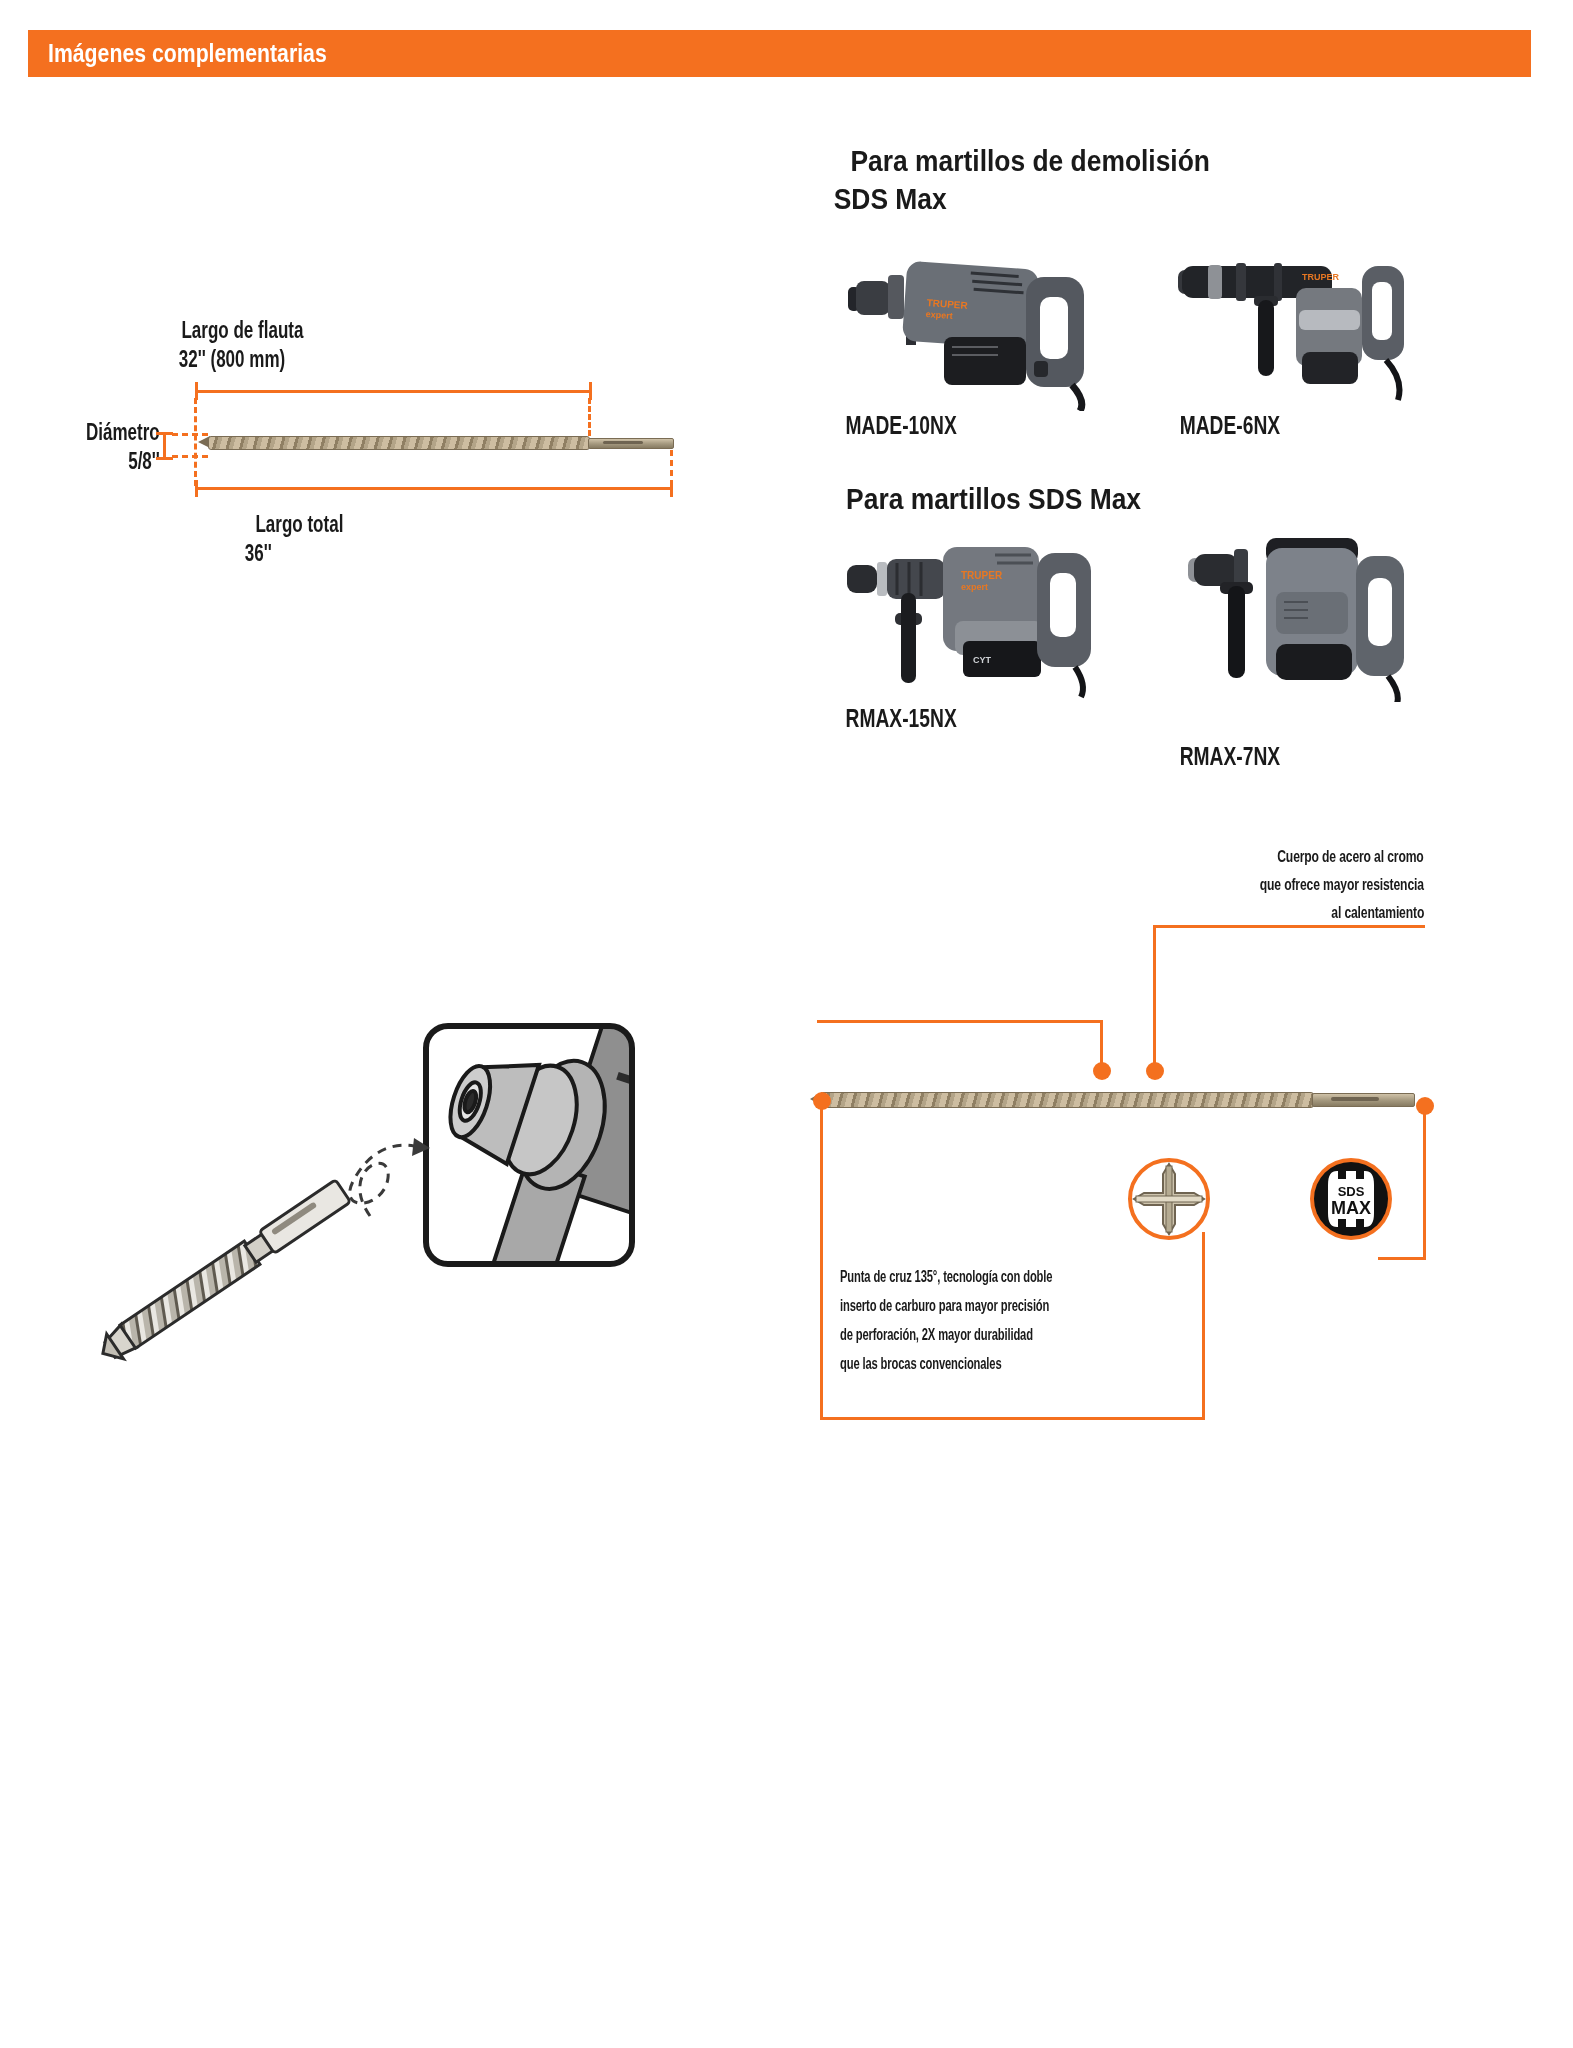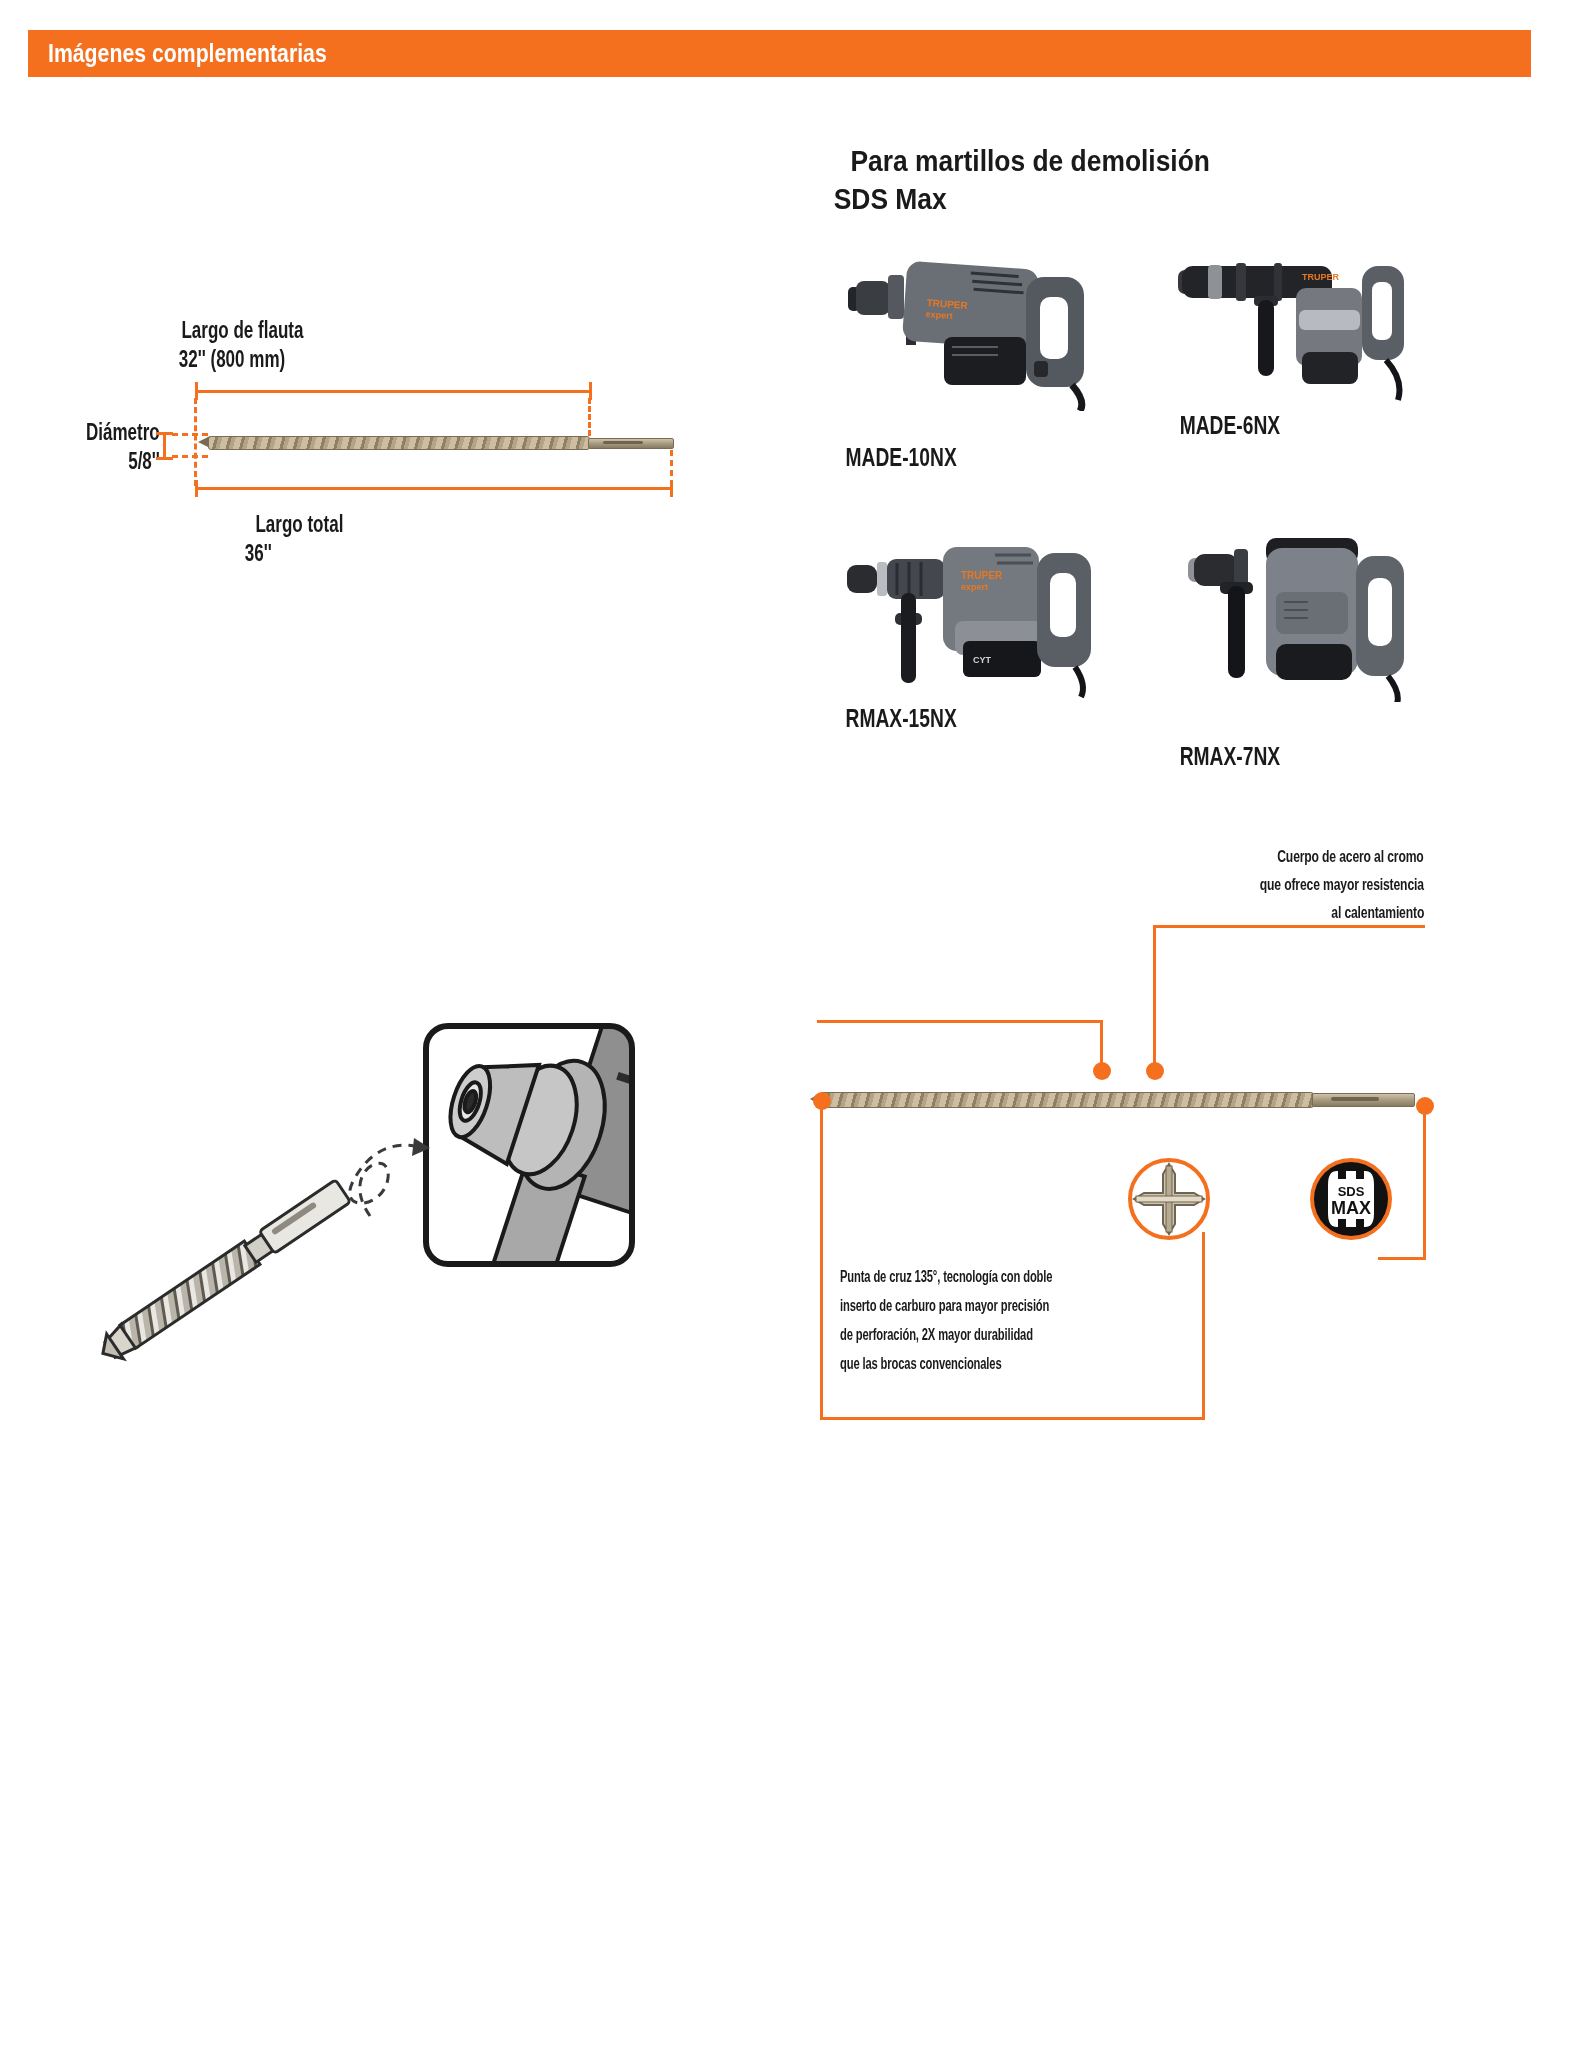--- a/index.html
+++ b/index.html
@@ -123,27 +123,30 @@
     <rect x="80" y="48" width="16" height="76" rx="8" fill="#17181b"></rect>
     <rect x="118" y="36" width="66" height="78" rx="10" fill="#75797f"></rect>
     <rect x="121" y="58" width="61" height="20" rx="6" fill="#b7babf"></rect>
     <rect x="124" y="100" width="56" height="32" rx="8" fill="#222327"></rect>
     <text x="124" y="28" fill="#e87722" font-size="9" font-weight="bold">TRUPER</text>
     <rect x="184" y="14" width="42" height="94" rx="16" fill="#5a5e65"></rect>
     <rect x="194" y="30" width="20" height="58" rx="8" fill="#ffffff"></rect>
     <path d="M208 108 q18 20 12 40" stroke="#131417" stroke-width="6" fill="none"></path>
   </svg>
 
-  <div class="abs center model" style="left:826px;top:410px;width:300px;margin-top:32px;">
+  <div class="abs center model" style="left:826px;top:410px;width:300px;">
     <span class="cnd">MADE-10NX</span>
   </div>
   <div class="abs center model" style="left:1162px;top:410px;width:300px;">
     <span class="cnd">MADE-6NX</span>
   </div>
 
+  <div class="abs center" style="left:826px;top:480px;width:600px;">
+    <span class="cnd title-lg" style="transform:scaleX(0.88);">Para martillos SDS Max</span>
+  </div>
 
   <svg class="abs" style="left:845px;top:535px;" width="250" height="165" viewBox="0 0 250 165">
     <rect x="2" y="30" width="30" height="28" rx="9" fill="#2a2c30"></rect>
     <rect x="32" y="27" width="10" height="34" rx="3" fill="#b9bcc0"></rect>
     <rect x="42" y="24" width="58" height="40" rx="9" fill="#44474d"></rect>
     <g stroke="#2b2d31" stroke-width="3">
         <line x1="52" y1="28" x2="52" y2="60"></line>
         <line x1="64" y1="27" x2="64" y2="61"></line>
         <line x1="76" y1="27" x2="76" y2="61"></line>
       </g>

